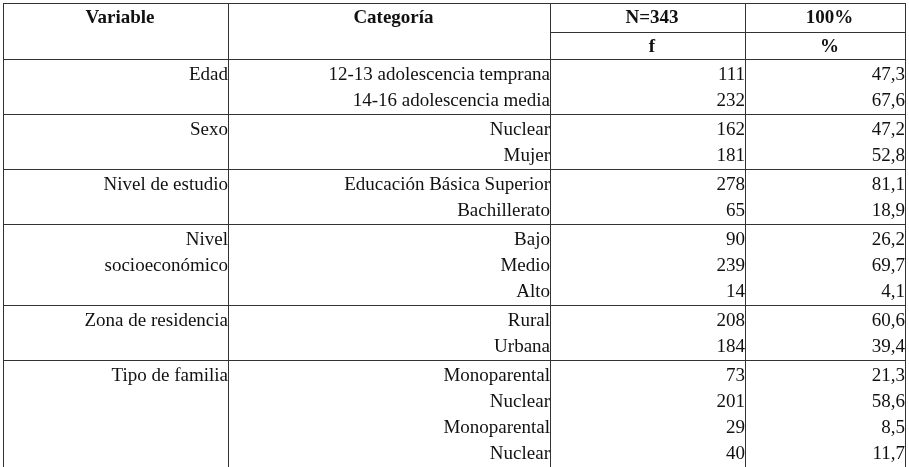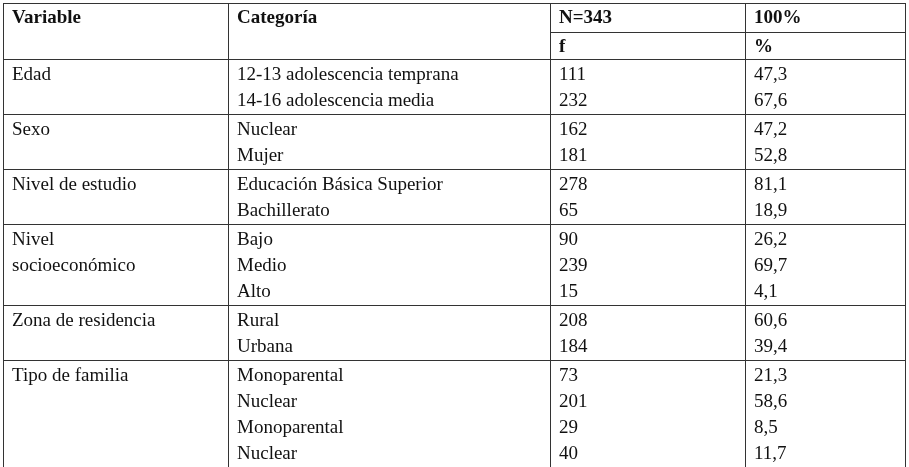--- a/index.html
+++ b/index.html
@@ -2,25 +2,25 @@
 <html><head>
 <meta charset="utf-8">
 <style>
   html, body { margin:0; padding:0; background:#ffffff; }
   body { width:909px; height:467px; overflow:hidden; position:relative;
          font-family:"Liberation Serif","DejaVu Serif",serif; color:#111; }
   table { position:absolute; left:3px; top:3px; border-collapse:collapse;
           width:902px; table-layout:fixed; font-size:19px; }
   td, th { border:1.5px solid #333; padding:0 0 0 8px; vertical-align:top;
            text-align:left; line-height:26px; }
-  th { font-weight:bold; }
+  th { font-weight:bold;text-align:center; }
   .h1 th { height:28px; }
   .h2 th { height:26px; }
   .grp td { padding-top:1px; padding-bottom:1px; }
-  .line { display:block; height:26px; white-space:nowrap; }
+  .line { display:block; height:26px; white-space:nowrap;text-align:right; }
   col.c1 { width:225px; } col.c2 { width:322px; } col.c3 { width:195px; } col.c4 { width:160px; }
 </style>
 </head>
 <body>
 
 <table>
   <colgroup>
       <col class="c1">
       <col class="c2">
       <col class="c3">
@@ -96,21 +96,21 @@
           <span class="line">socioeconómico</span>
         </td>
         <td>
           <span class="line">Bajo</span>
           <span class="line">Medio</span>
           <span class="line">Alto</span>
         </td>
         <td>
           <span class="line">90</span>
           <span class="line">239</span>
-          <span class="line">15</span>
+          <span class="line">14</span>
         </td>
         <td>
           <span class="line">26,2</span>
           <span class="line">69,7</span>
           <span class="line">4,1</span>
         </td>
       </tr>
       <tr class="grp">
         <td>
           <span class="line">Zona de residencia</span>

